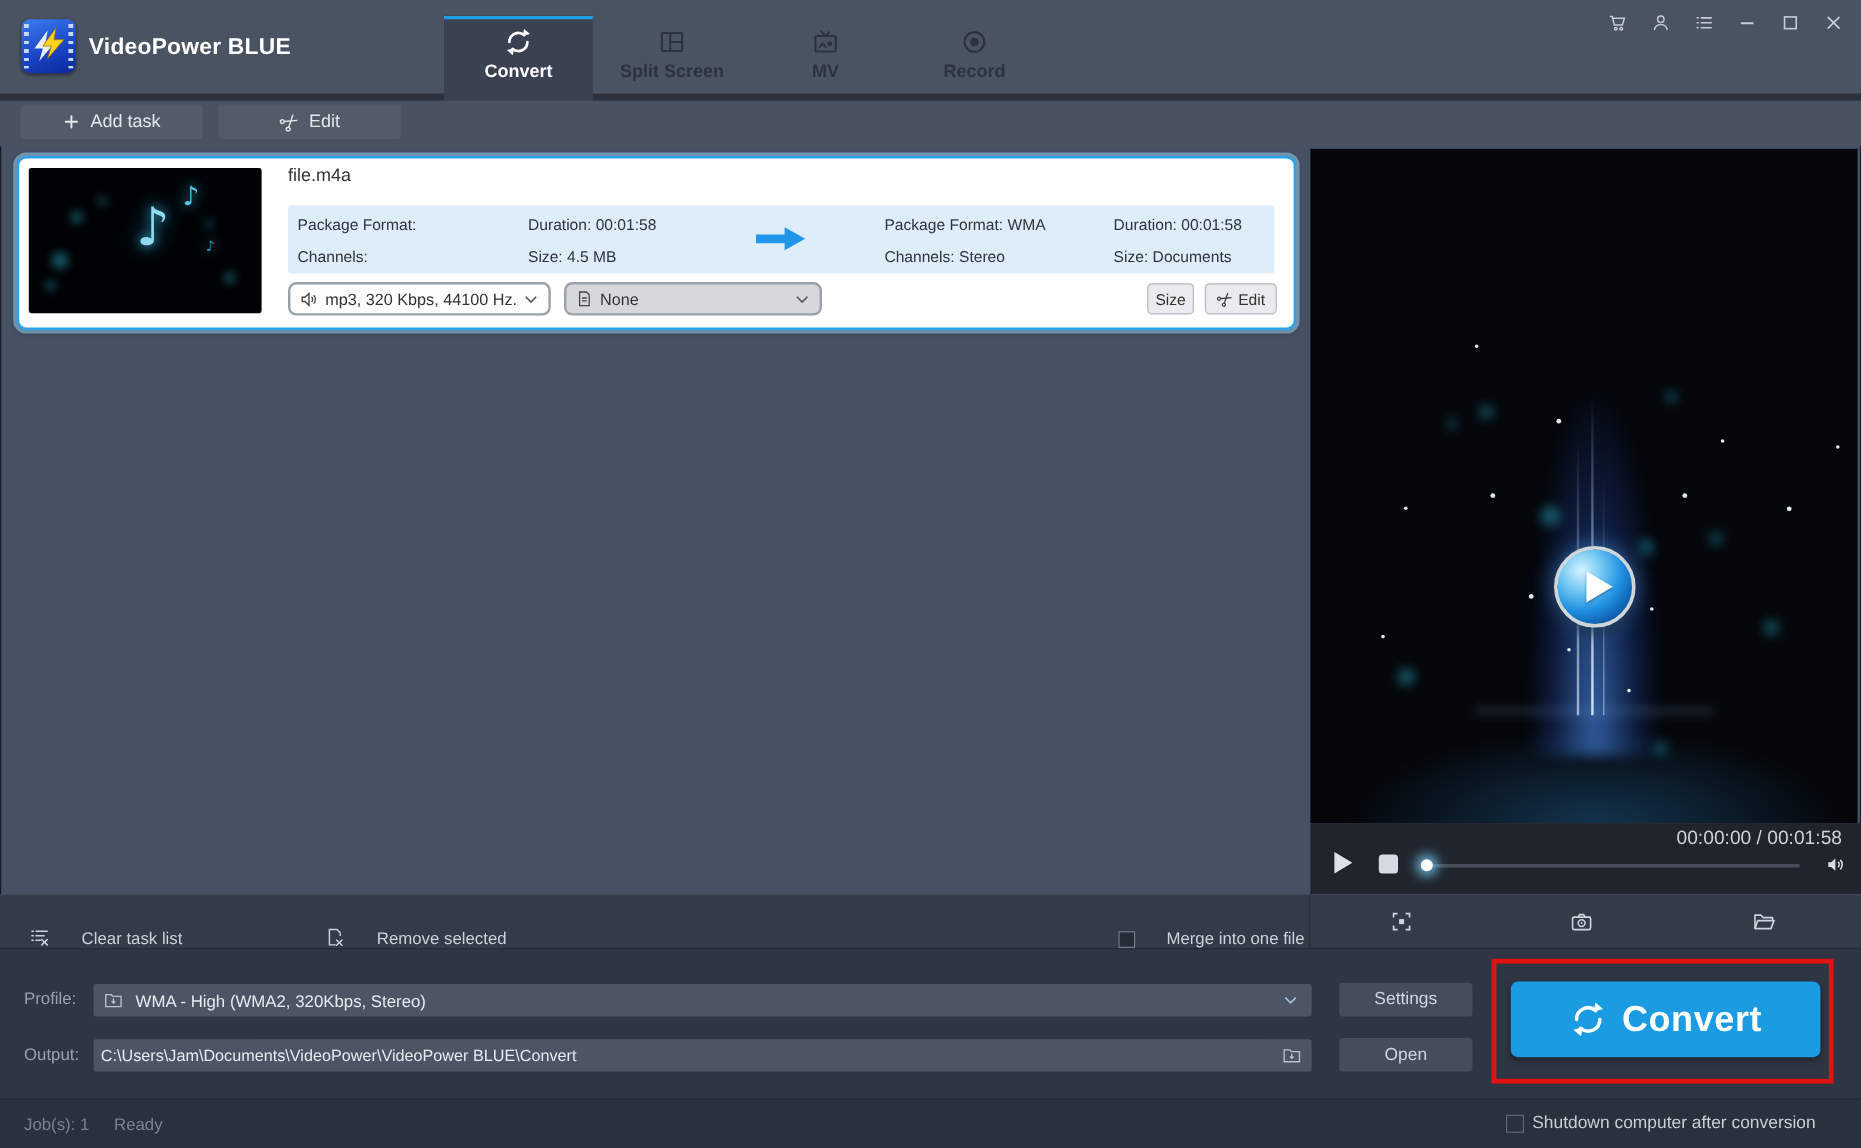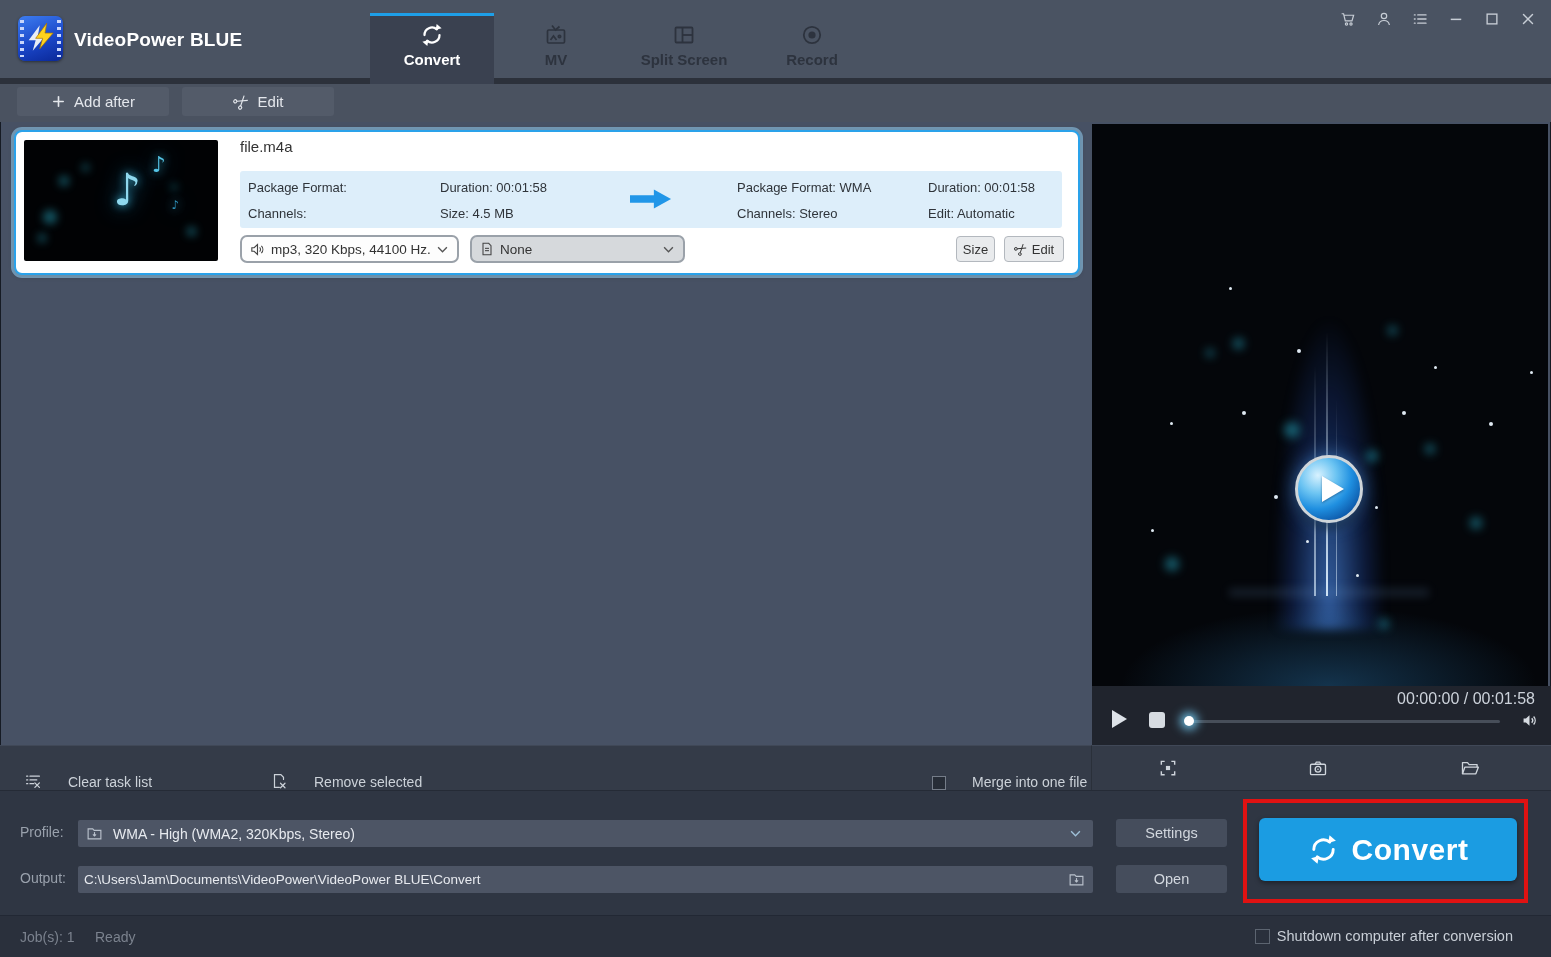--- a/index.html
+++ b/index.html
@@ -289,36 +289,36 @@
 
     <div class="tabs">
       <div class="tab active">
         <div class="ticon">
             <svg class="ic" width="24" height="24">
               <use href="#i-sync"></use>
             </svg>
           </div>
         <div class="tlabel">Convert</div>
       </div>
+      <div class="tab wide">
+        <div class="ticon">
+            <svg class="ic" width="24" height="24">
+              <use href="#i-split"></use>
+            </svg>
+          </div>
+        <div class="tlabel">Split Screen</div>
+      </div>
       <div class="tab">
         <div class="ticon">
             <svg class="ic" width="24" height="24">
               <use href="#i-tv"></use>
             </svg>
           </div>
         <div class="tlabel">MV</div>
       </div>
-      <div class="tab wide">
-        <div class="ticon">
-            <svg class="ic" width="24" height="24">
-              <use href="#i-split"></use>
-            </svg>
-          </div>
-        <div class="tlabel">Split Screen</div>
-      </div>
       <div class="tab">
         <div class="ticon">
             <svg class="ic" width="24" height="24">
               <use href="#i-record"></use>
             </svg>
           </div>
         <div class="tlabel">Record</div>
       </div>
     </div>
 
@@ -342,21 +342,21 @@
           <use href="#i-close"></use>
         </svg>
     </div>
   </div>
 
   <div class="toolbar">
     <div class="tool-btn" style="left:17px">
       <svg class="ic" width="15" height="15">
           <use href="#i-plus"></use>
         </svg>
-      <span>Add after</span>
+      <span>Add task</span>
     </div>
     <div class="tool-btn" style="left:182px">
       <svg class="ic" width="17" height="17" style="transform:rotate(-38deg)">
           <use href="#i-scissors"></use>
         </svg>
       <span>Edit</span>
     </div>
   </div>
 
   <div class="file-card">
@@ -377,21 +377,21 @@
       <span style="left:8px;top:9px">Package Format:</span>
       <span style="left:200px;top:9px">Duration: 00:01:58</span>
       <span style="left:8px;top:35px">Channels:</span>
       <span style="left:200px;top:35px">Size: 4.5 MB</span>
       <svg class="ic" style="position:absolute;left:390px;top:17px;color:#2196e8" width="42" height="22">
           <use href="#i-arrow-right"></use>
         </svg>
       <span style="left:497px;top:9px">Package Format: WMA</span>
       <span style="left:688px;top:9px">Duration: 00:01:58</span>
       <span style="left:497px;top:35px">Channels: Stereo</span>
-      <span style="left:688px;top:35px">Edit: Automatic</span>
+      <span style="left:688px;top:35px">Size: Documents</span>
     </div>
 
     <div class="dd" style="left:224px;width:219px">
       <svg class="ic" width="17" height="17" style="color:#444">
           <use href="#i-speaker"></use>
         </svg>
       <span class="grow">mp3, 320 Kbps, 44100 Hz...</span>
       <svg class="ic" width="15" height="15" style="color:#555">
           <use href="#i-chevron"></use>
         </svg>

